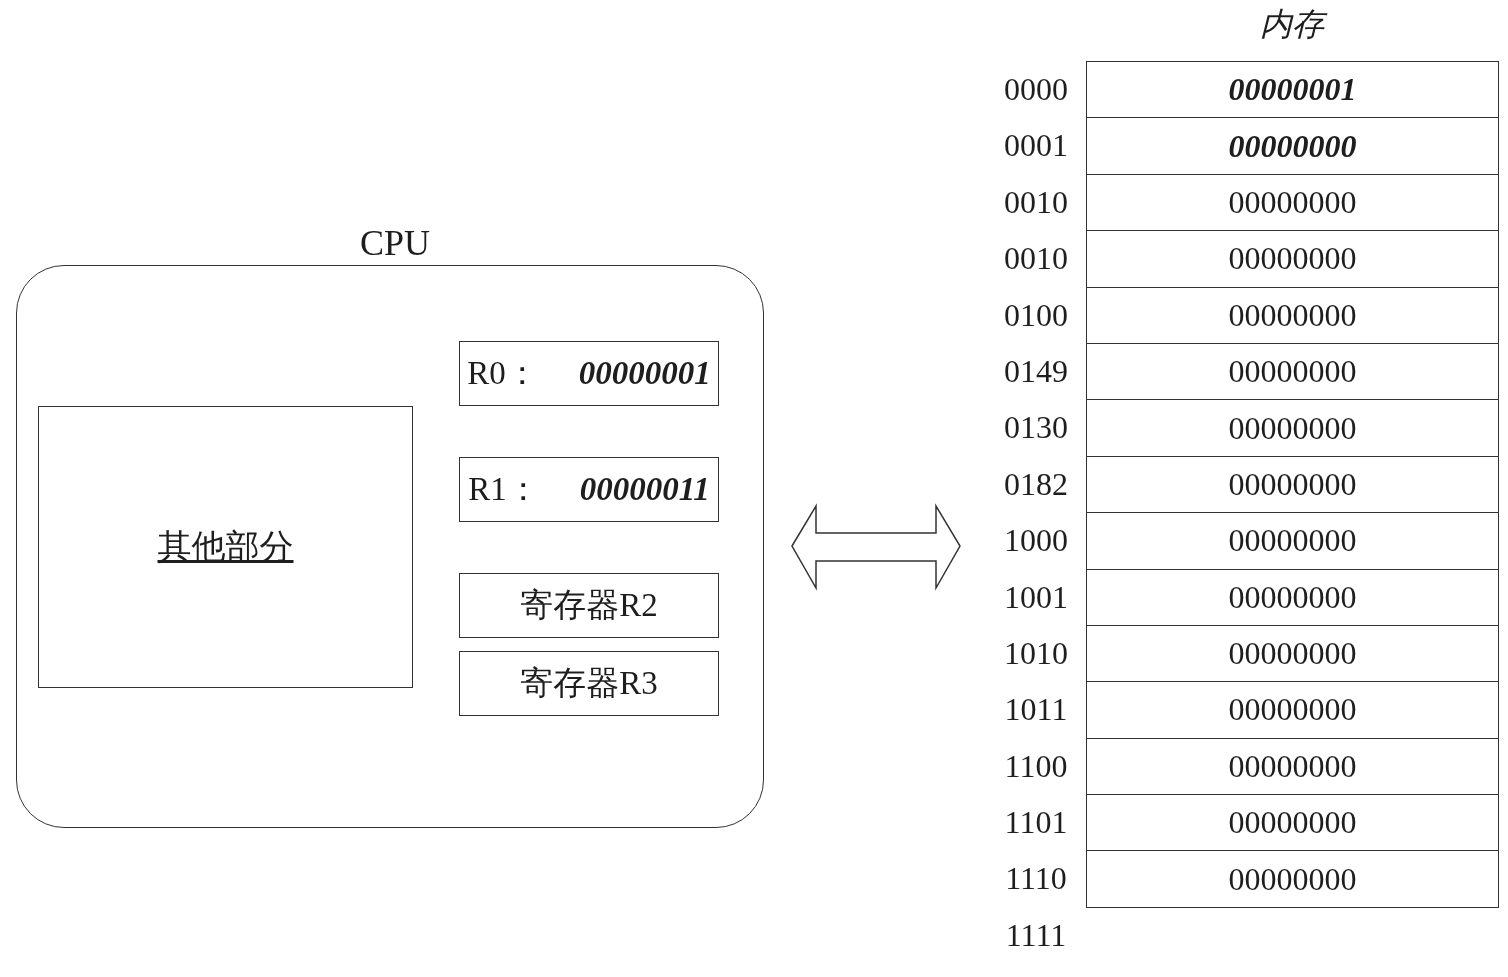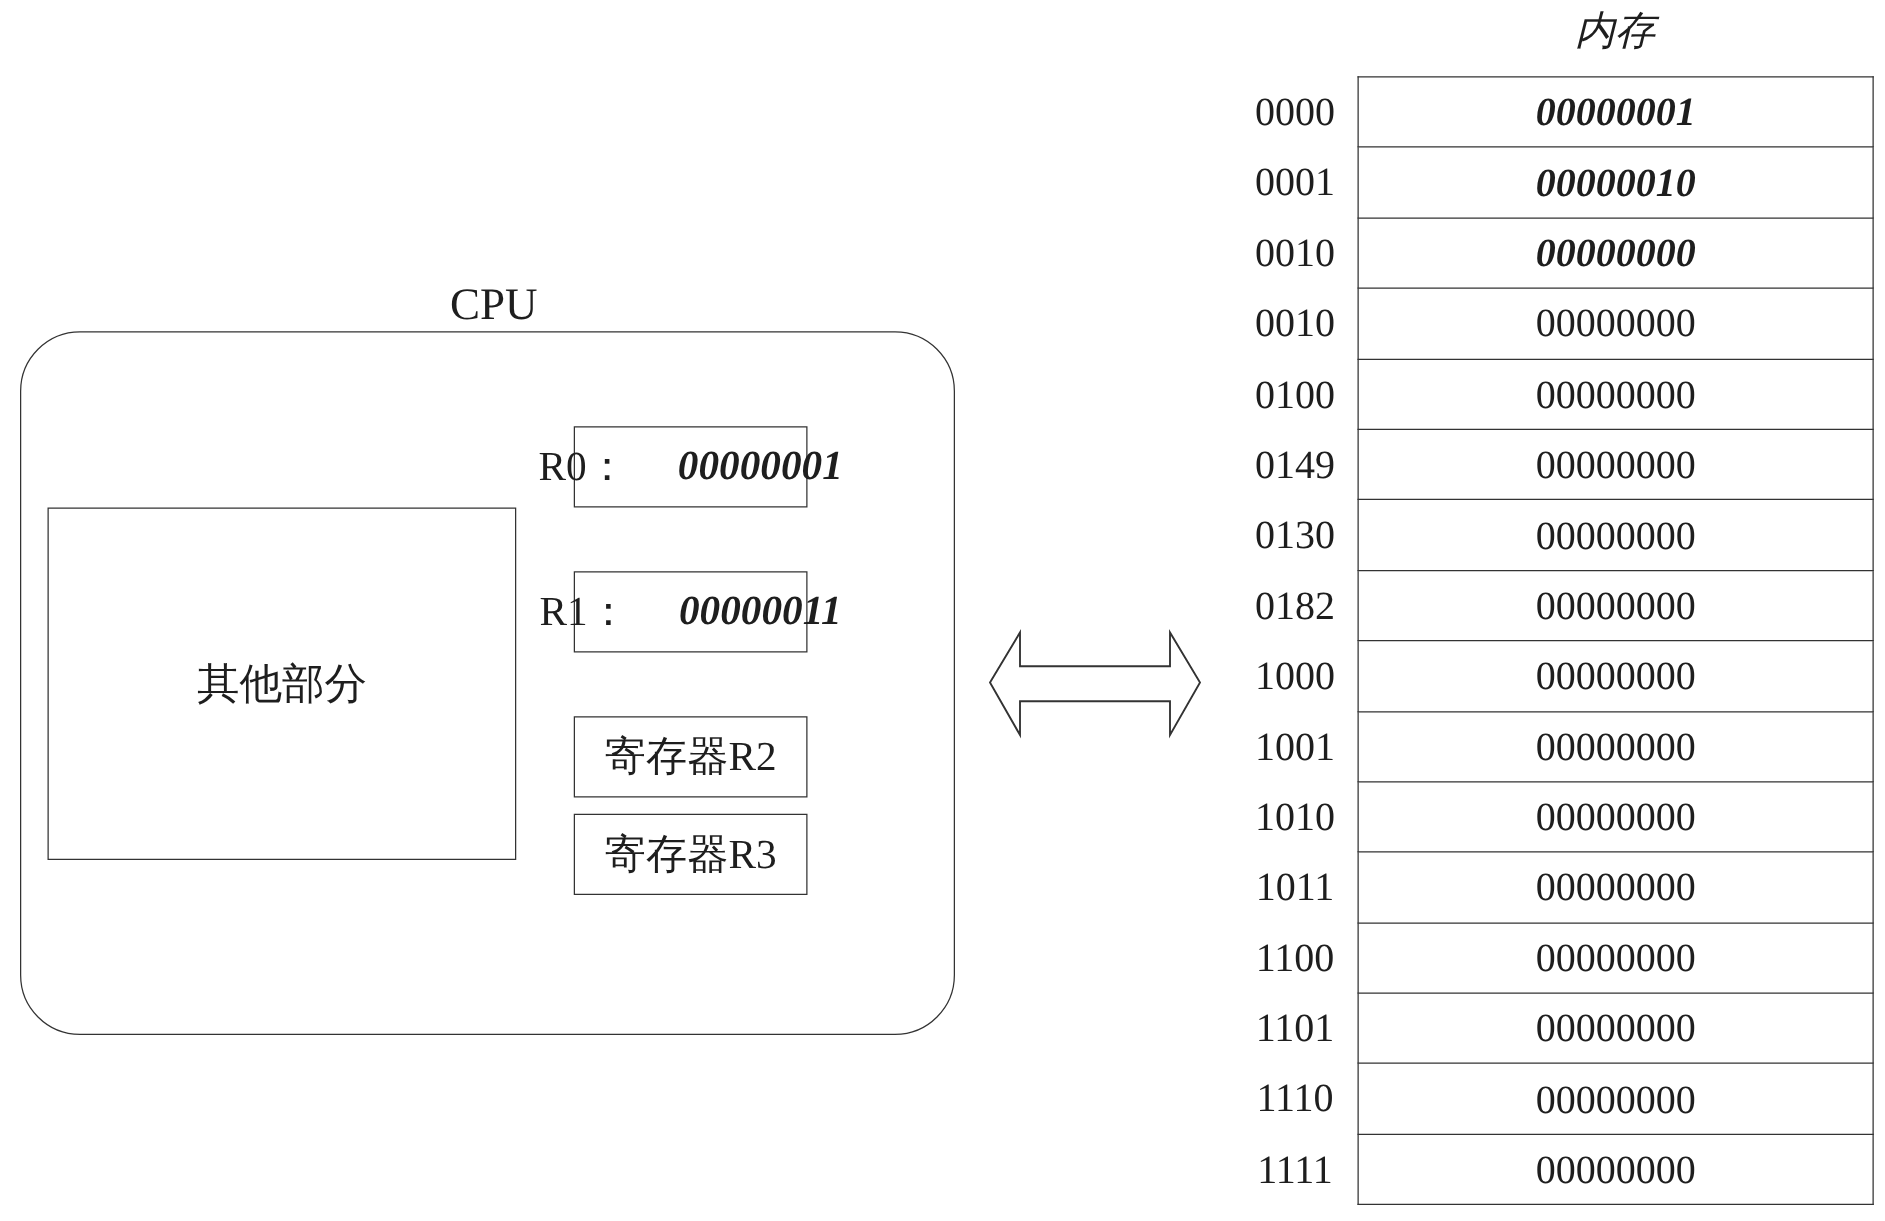--- a/index.html
+++ b/index.html
@@ -4,22 +4,22 @@
   <style>
     html, body { margin: 0; padding: 0; background: #ffffff; }
     body { width: 1508px; height: 977px; position: relative; overflow: hidden;
            font-family: "Liberation Serif", "DejaVu Serif", serif; color: #1e1e1e; }
     .abs { position: absolute; }
     .cpu-title { left: 0; width: 790px; top: 222px; text-align: center; font-size: 36px; }
     .cpu-box { left: 16px; top: 265px; width: 748px; height: 563px; border: 1.5px solid #333;
                border-radius: 48px; box-sizing: border-box; }
     .other-box { left: 38px; top: 406px; width: 375px; height: 282px; border: 1.5px solid #333;
                  box-sizing: border-box; display: flex; align-items: center; justify-content: center;
-                 font-size: 34px; }
-    .reg { left: 459px; width: 187px; height: 65px; border: 1.5px solid #333; box-sizing: border-box;
+                 font-size: 34px; text-decoration: underline; }
+    .reg { left: 459px; width: 260px; height: 65px; border: 1.5px solid #333; box-sizing: border-box;
            display: flex; align-items: center; justify-content: center; font-size: 33px; white-space: nowrap; gap: 40px; }
     .reg .val { font-weight: bold; font-style: italic; }
     .arrow { left: 790px; top: 503px; }
     .mem-title { left: 1086px; width: 412px; top: 3px; text-align: center; font-size: 32px; font-style: italic; }
     .mem-table { left: 1086px; top: 61px; width: 413px; border-collapse: collapse; }
     .mem-row { height: 56.4px; }
     .mem-cell { border: 1.5px solid #333; text-align: center; font-size: 32px; padding: 0; height: 56.4px; box-sizing: border-box; }
     .mem-cell.hl { font-weight: bold; font-style: italic; }
     .addr-col { left: 1000px; top: 61px; width: 72px; }
     .addr { height: 56.4px; line-height: 56.4px; font-size: 32px; text-align: center; }
@@ -70,23 +70,20 @@
     <div class="addr">1101</div>
     <div class="addr">1110</div>
     <div class="addr">1111</div>
   </div>
 <table class="abs mem-table">
   <tbody id="mem-body">
       <tr class="mem-row">
         <td class="mem-cell hl">00000001</td>
       </tr>
       <tr class="mem-row">
-        <td class="mem-cell hl">00000010</td>
-      </tr>
-      <tr class="mem-row">
         <td class="mem-cell hl">00000000</td>
       </tr>
       <tr class="mem-row">
         <td class="mem-cell">00000000</td>
       </tr>
       <tr class="mem-row">
         <td class="mem-cell">00000000</td>
       </tr>
       <tr class="mem-row">
         <td class="mem-cell">00000000</td>

